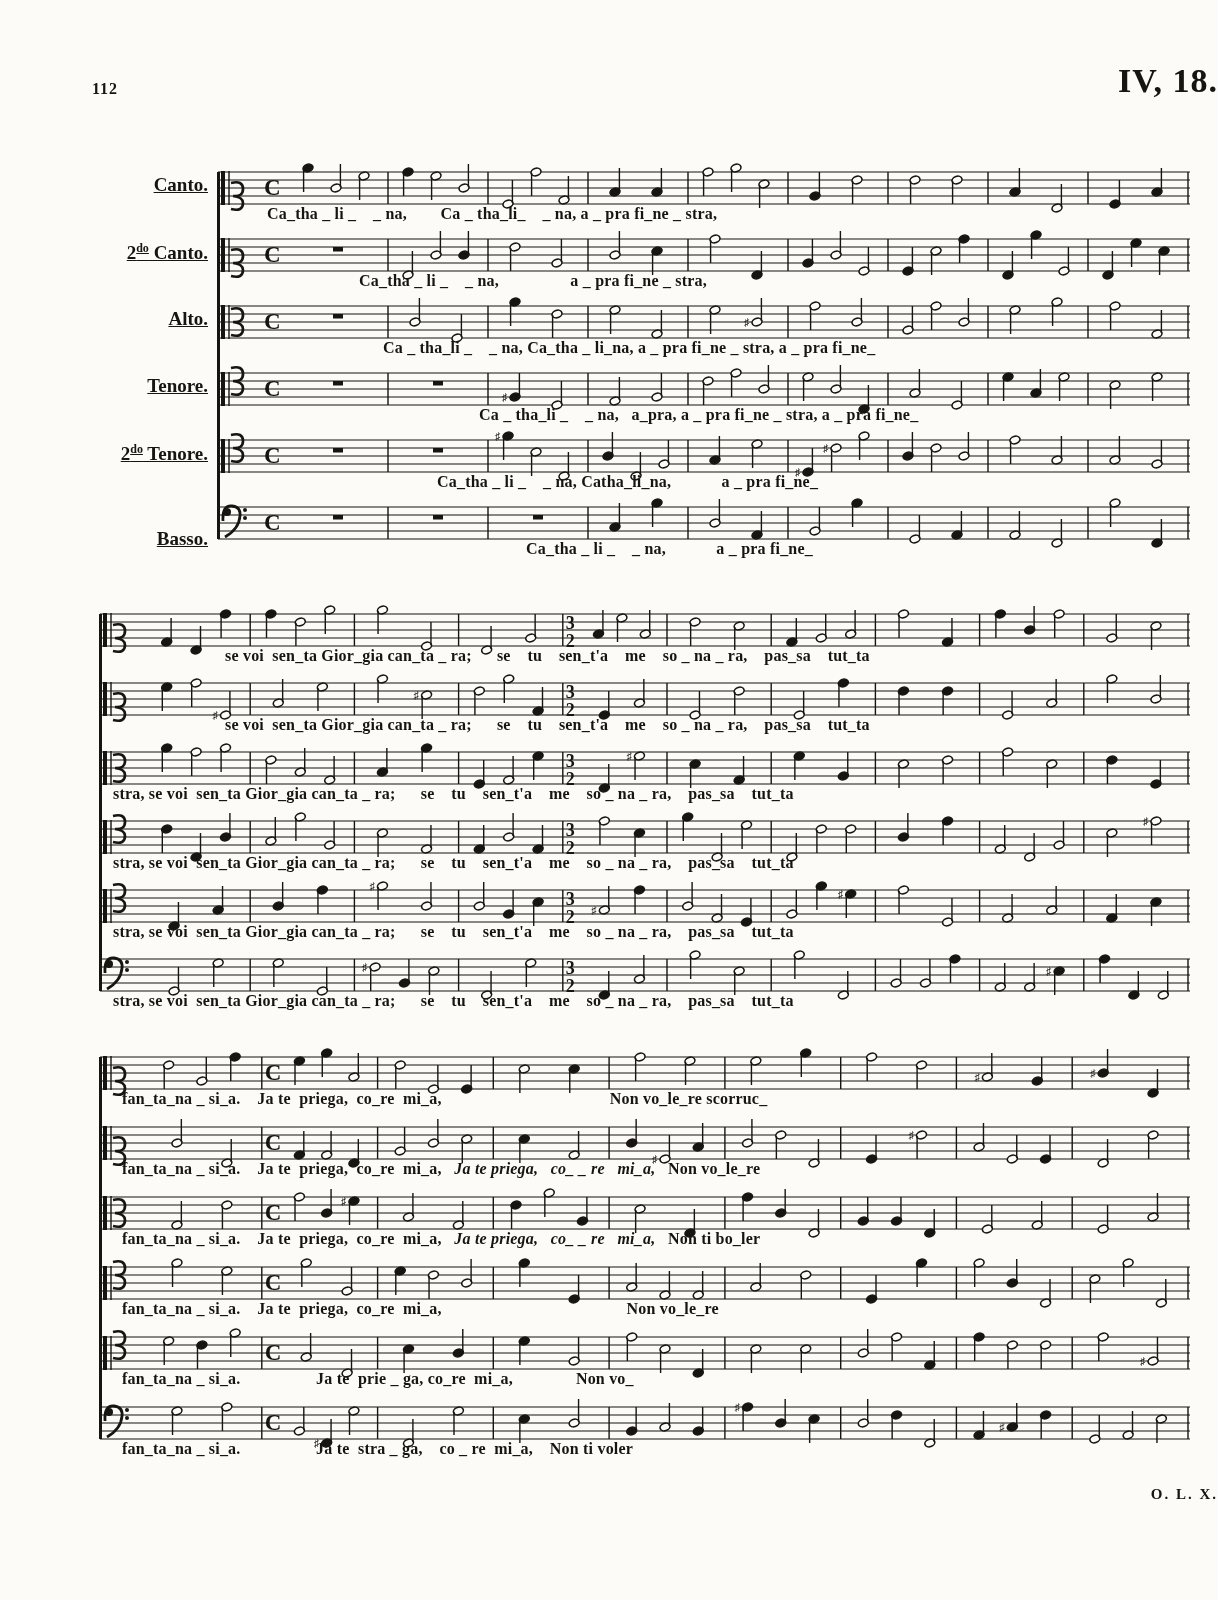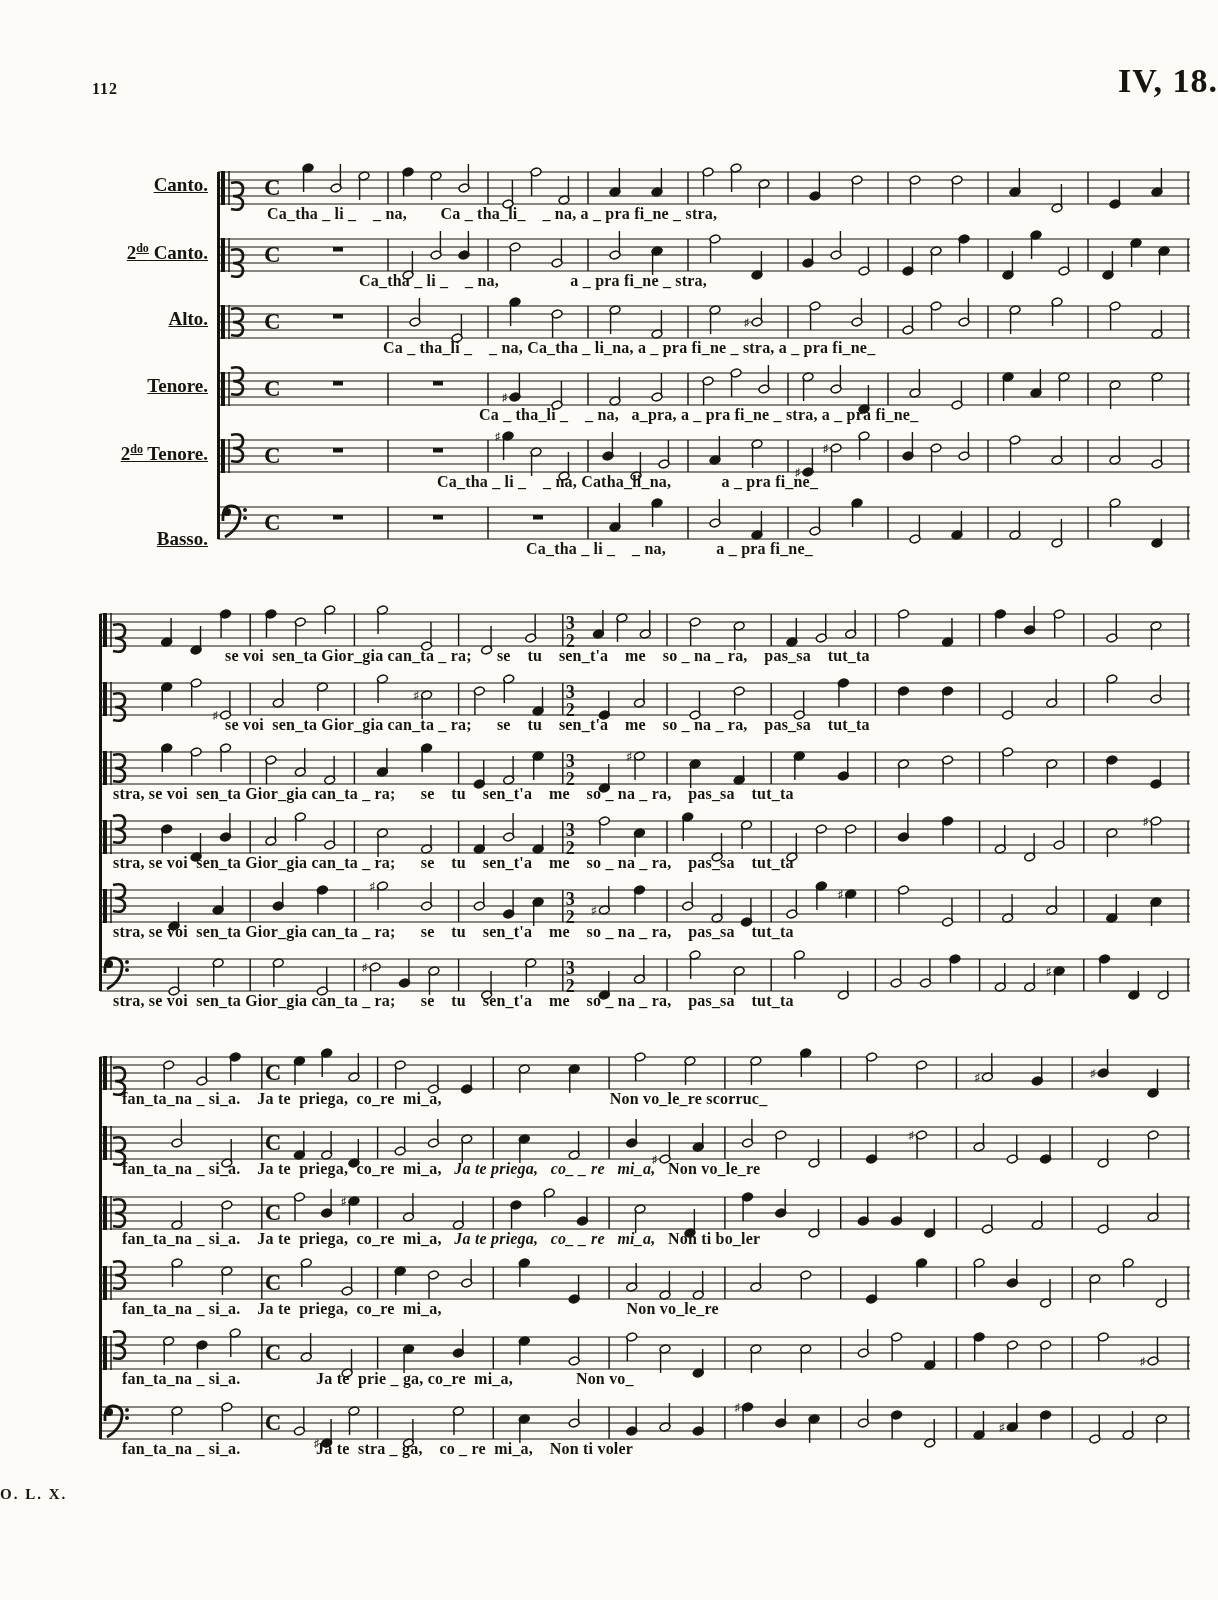--- a/index.html
+++ b/index.html
@@ -35,21 +35,21 @@
   .voice-label{
     position:absolute;
     font-size:19px;font-weight:bold;
     text-align:right;
     white-space:nowrap;
     text-decoration:underline;
   }
   .voice-label sup{font-size:12px;text-decoration:underline;}
   .footer-mark{
     position:absolute;left:0;top:1486px;width:100%;
-    text-align:left;font-size:15px;font-weight:bold;letter-spacing:2px;
+    text-align:right;font-size:15px;font-weight:bold;letter-spacing:2px;
   }
 </style>
 </head>
 <body>
 
 <div class="page">
   <div class="page-number">112</div>
   <h1 class="score-title">IV, 18.</h1>
   <div id="systems">
       <div class="system" style="top: 158px; left: 218px; width: 972px; height: 430px;">

